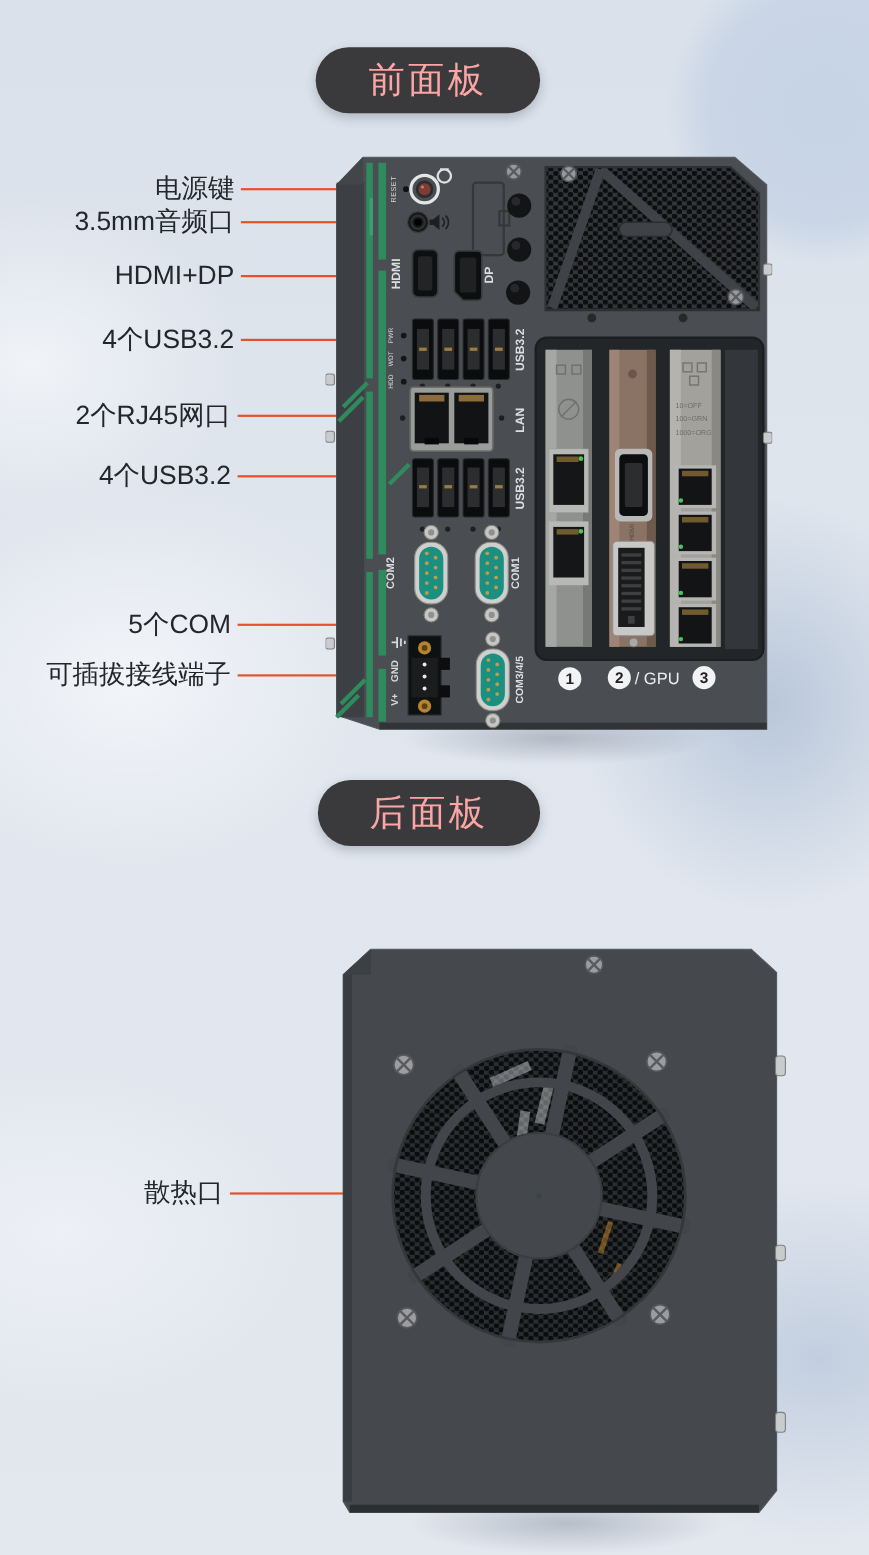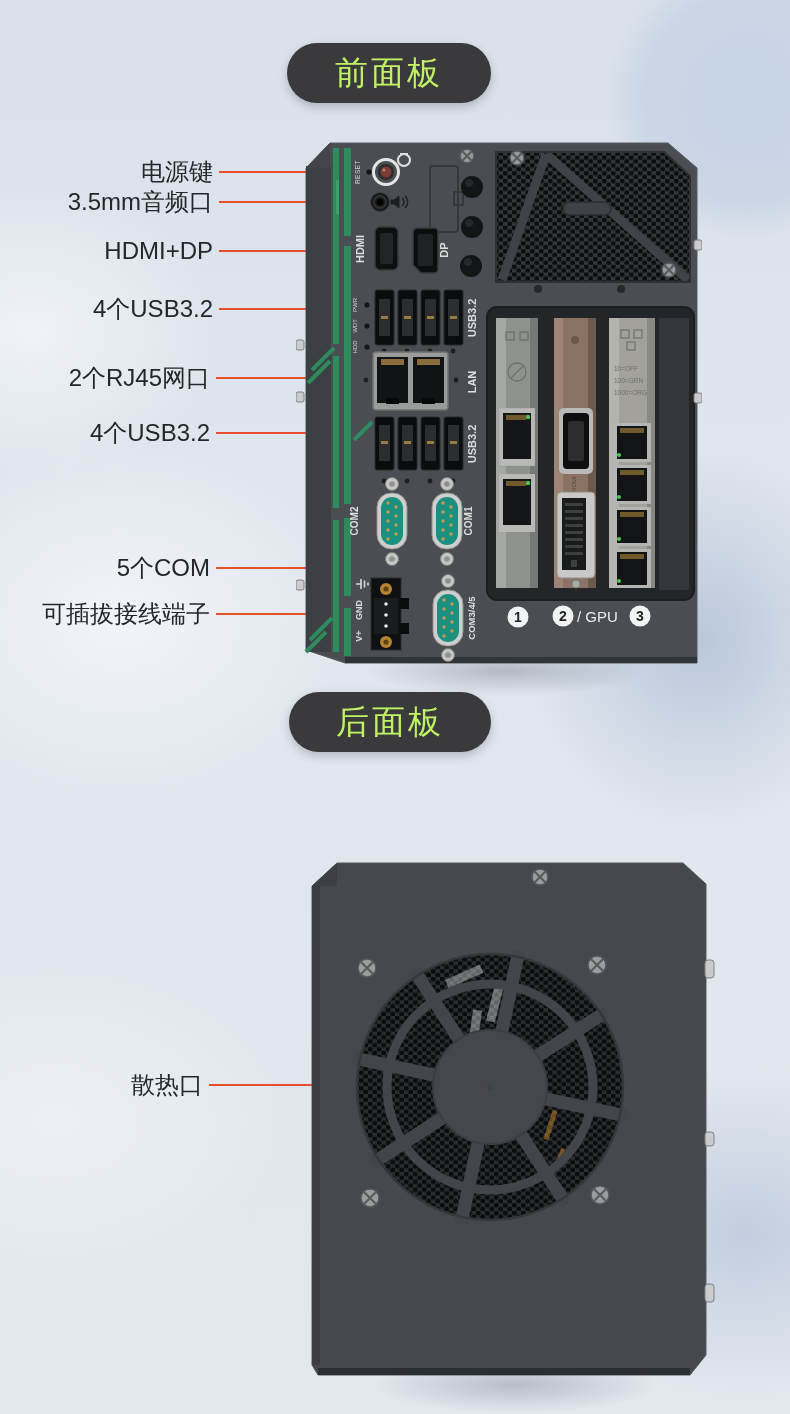--- a/index.html
+++ b/index.html
@@ -11,21 +11,21 @@
       radial-gradient(circle 190px at 748px 98px, #c7d4e5 0%, #cad6e6 55%, rgba(202,214,230,0) 75%),
       radial-gradient(ellipse 270px 210px at 30px 330px, #f0f3f7 0%, rgba(240,243,247,0) 70%),
       radial-gradient(ellipse 320px 250px at 120px 620px, #f2f4f8 0%, rgba(242,244,248,0) 72%),
       radial-gradient(ellipse 250px 270px at 700px 640px, #b9c7da 0%, rgba(185,199,218,0) 70%),
       radial-gradient(ellipse 300px 230px at 745px 1235px, #c2cedf 0%, rgba(194,206,223,0) 72%),
       radial-gradient(ellipse 320px 220px at 55px 1120px, #edf0f5 0%, rgba(237,240,245,0) 70%),
       linear-gradient(180deg,#dae1ea 0%,#e0e6ee 40%,#e3e8ef 100%);
   }
   .pill{
     position:absolute;height:60px;border-radius:30px;background:#3a3a3c;
-    color:#bef264;display:flex;align-items:center;justify-content:center;
+    color:#fca5a5;display:flex;align-items:center;justify-content:center;
     font-size:33px;letter-spacing:3px;font-weight:500;
     box-shadow:0 4px 10px rgba(40,50,65,.25);
   }
   .c-label{
     position:absolute;width:230px;text-align:right;color:#23272b;
     font-size:24px;line-height:32px;white-space:nowrap;
   }
   .c-line{position:absolute;height:2px;background:#e7502b;}
   .shadow{position:absolute;pointer-events:none;}
   .sh1{left:305px;top:636px;width:400px;height:70px;
@@ -36,21 +36,21 @@
   svg text{font-family:"Liberation Sans","DejaVu Sans",sans-serif;}
 </style>
 </head>
 <body>
 
 <div class="canvas">
 
   <div class="pill" style="left:287px;top:43px;width:204px;">
     <span>前面板</span>
   </div>
-  <div class="pill" style="left:289px;top:692px;width:202px;">
+  <div class="pill" style="left:289px;top:709px;width:202px;">
     <span>后面板</span>
   </div>
 
   <div class="c-label" style="left:-17px;top:156px;">电源键</div>
   <div class="c-line" style="left:219px;top:171px;width:155px;"></div>
 
   <div class="c-label" style="left:-17px;top:186px;">3.5mm音频口</div>
   <div class="c-line" style="left:219px;top:201px;width:153px;"></div>
 
   <div class="c-label" style="left:-17px;top:235px;">HDMI+DP</div>

